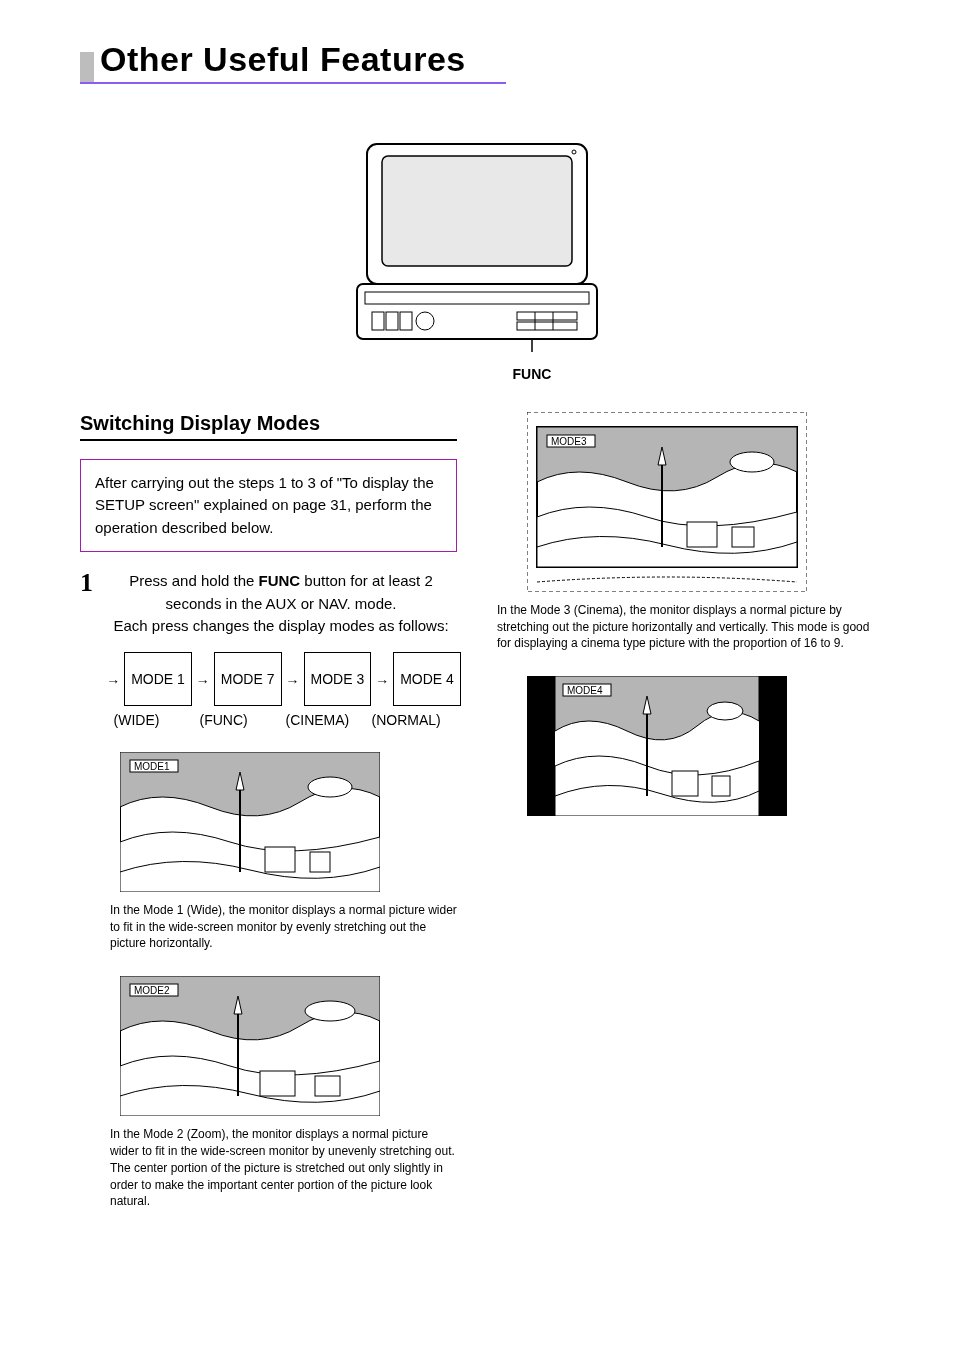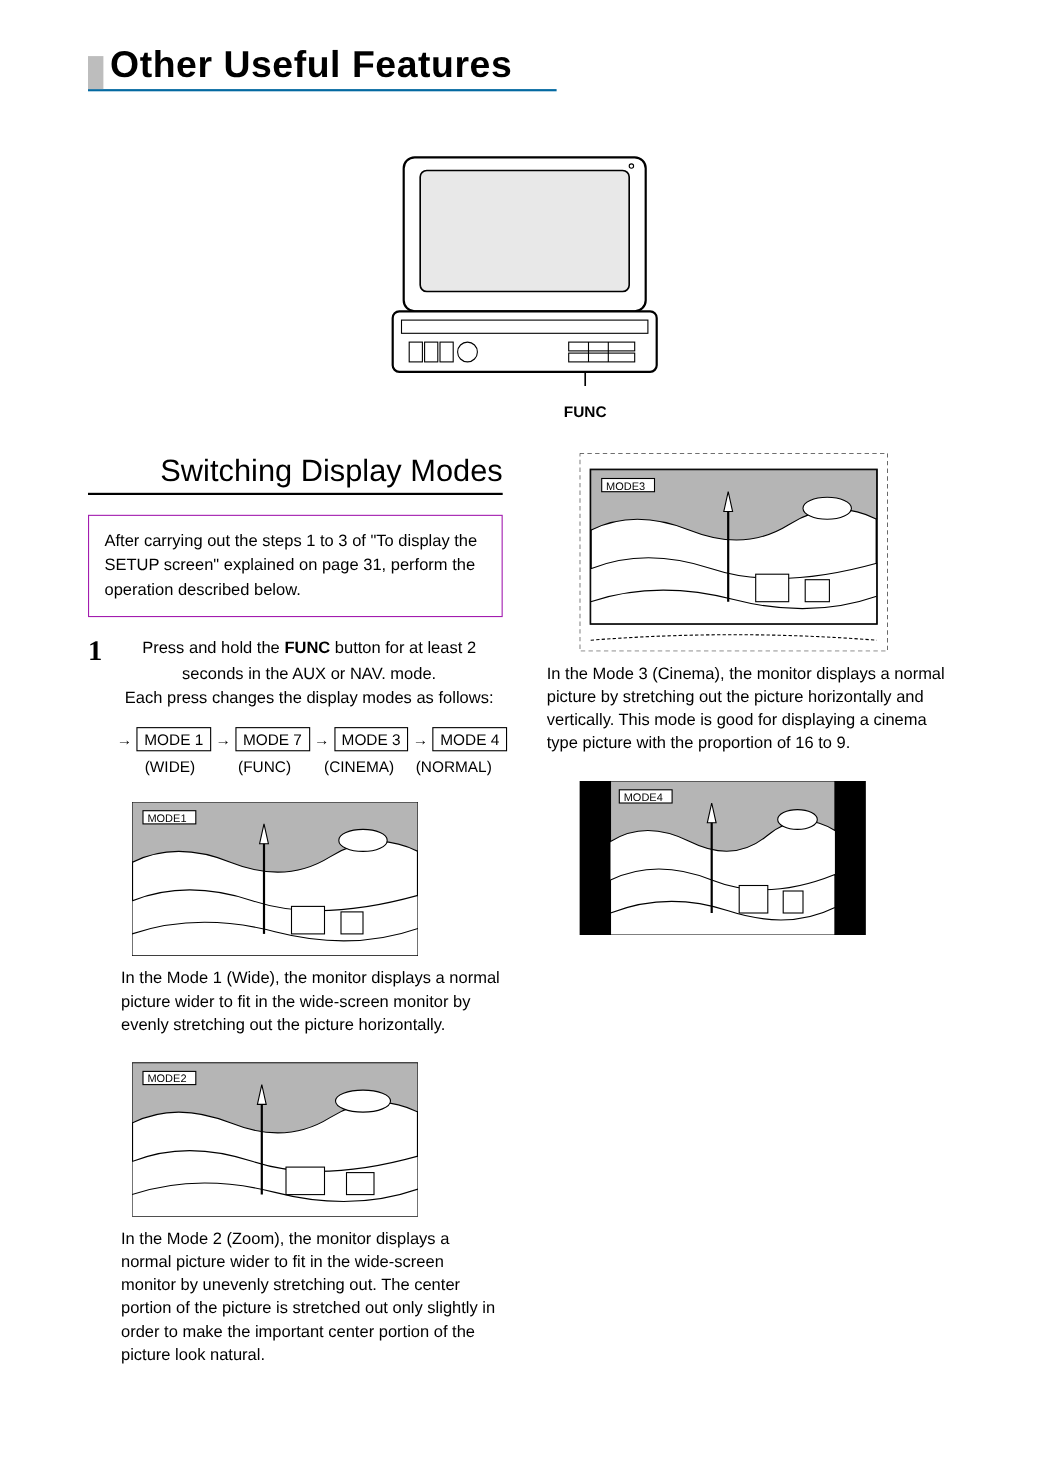--- a/index.html
+++ b/index.html
@@ -7,21 +7,21 @@
     padding: 0;
     background: #fff;
     font-family: Arial, Helvetica, sans-serif;
     color: #000;
     width: 954px;
   }
   .page {
     padding: 40px 80px 60px 80px;
   }
   .title-wrap {
-    border-bottom: 2px solid #0369a1;
+    border-bottom: 2px solid #8b5cf6;
     display: inline-block;
     padding-right: 40px;
     position: relative;
     text-align: center;
   }
   .title-accent {
     display: inline-block;
     width: 14px;
     height: 30px;
     background: #bdbdbd;
@@ -52,26 +52,25 @@
   .columns {
     display: flex;
     gap: 40px;
     margin-top: 30px;
   }
   .col {
     flex: 1;
     min-width: 0;
   }
   .section-heading {
-    font-size: 28px;
-    font-weight: normal;
+    font-size: 20px;
+    font-weight: bold;
     border-bottom: 2px solid #000;
     padding-bottom: 4px;
     margin-bottom: 18px;
-    text-align: right;
   }
   .note-box {
     border: 1px solid #a21caf;
     padding: 12px 14px;
     font-size: 15px;
     line-height: 1.5;
     margin-bottom: 18px;
   }
   .step {
     display: flex;
@@ -93,46 +92,46 @@
   }
   .modes-row {
     display: flex;
     align-items: center;
     justify-content: center;
     gap: 4px;
     margin: 14px 0 6px 30px;
   }
   .mode-box {
     border: 1px solid #000;
-    padding: 2px 6px;
+    padding: 18px 6px;
     font-size: 14px;
     white-space: nowrap;
   }
   .arrow {
     font-size: 14px;
   }
   .mode-sub {
     display: flex;
     justify-content: center;
     gap: 4px;
     font-size: 14px;
     margin-left: 30px;
   }
   .mode-sub span {
     width: 82px;
-    text-align: center;
+    text-align: left;
   }
   .mode-svg {
     width: 260px;
     height: 140px;
     margin: 24px 0 10px 40px;
     display: block;
   }
   .mode-desc {
-    font-size: 15px;
+    font-size: 12px;
     line-height: 1.4;
     margin: 0 0 10px 30px;
   }
   .col-right .mode-svg {
     margin-left: 30px;
   }
   .col-right .mode-desc {
     margin-left: 0;
   }
 </style>

